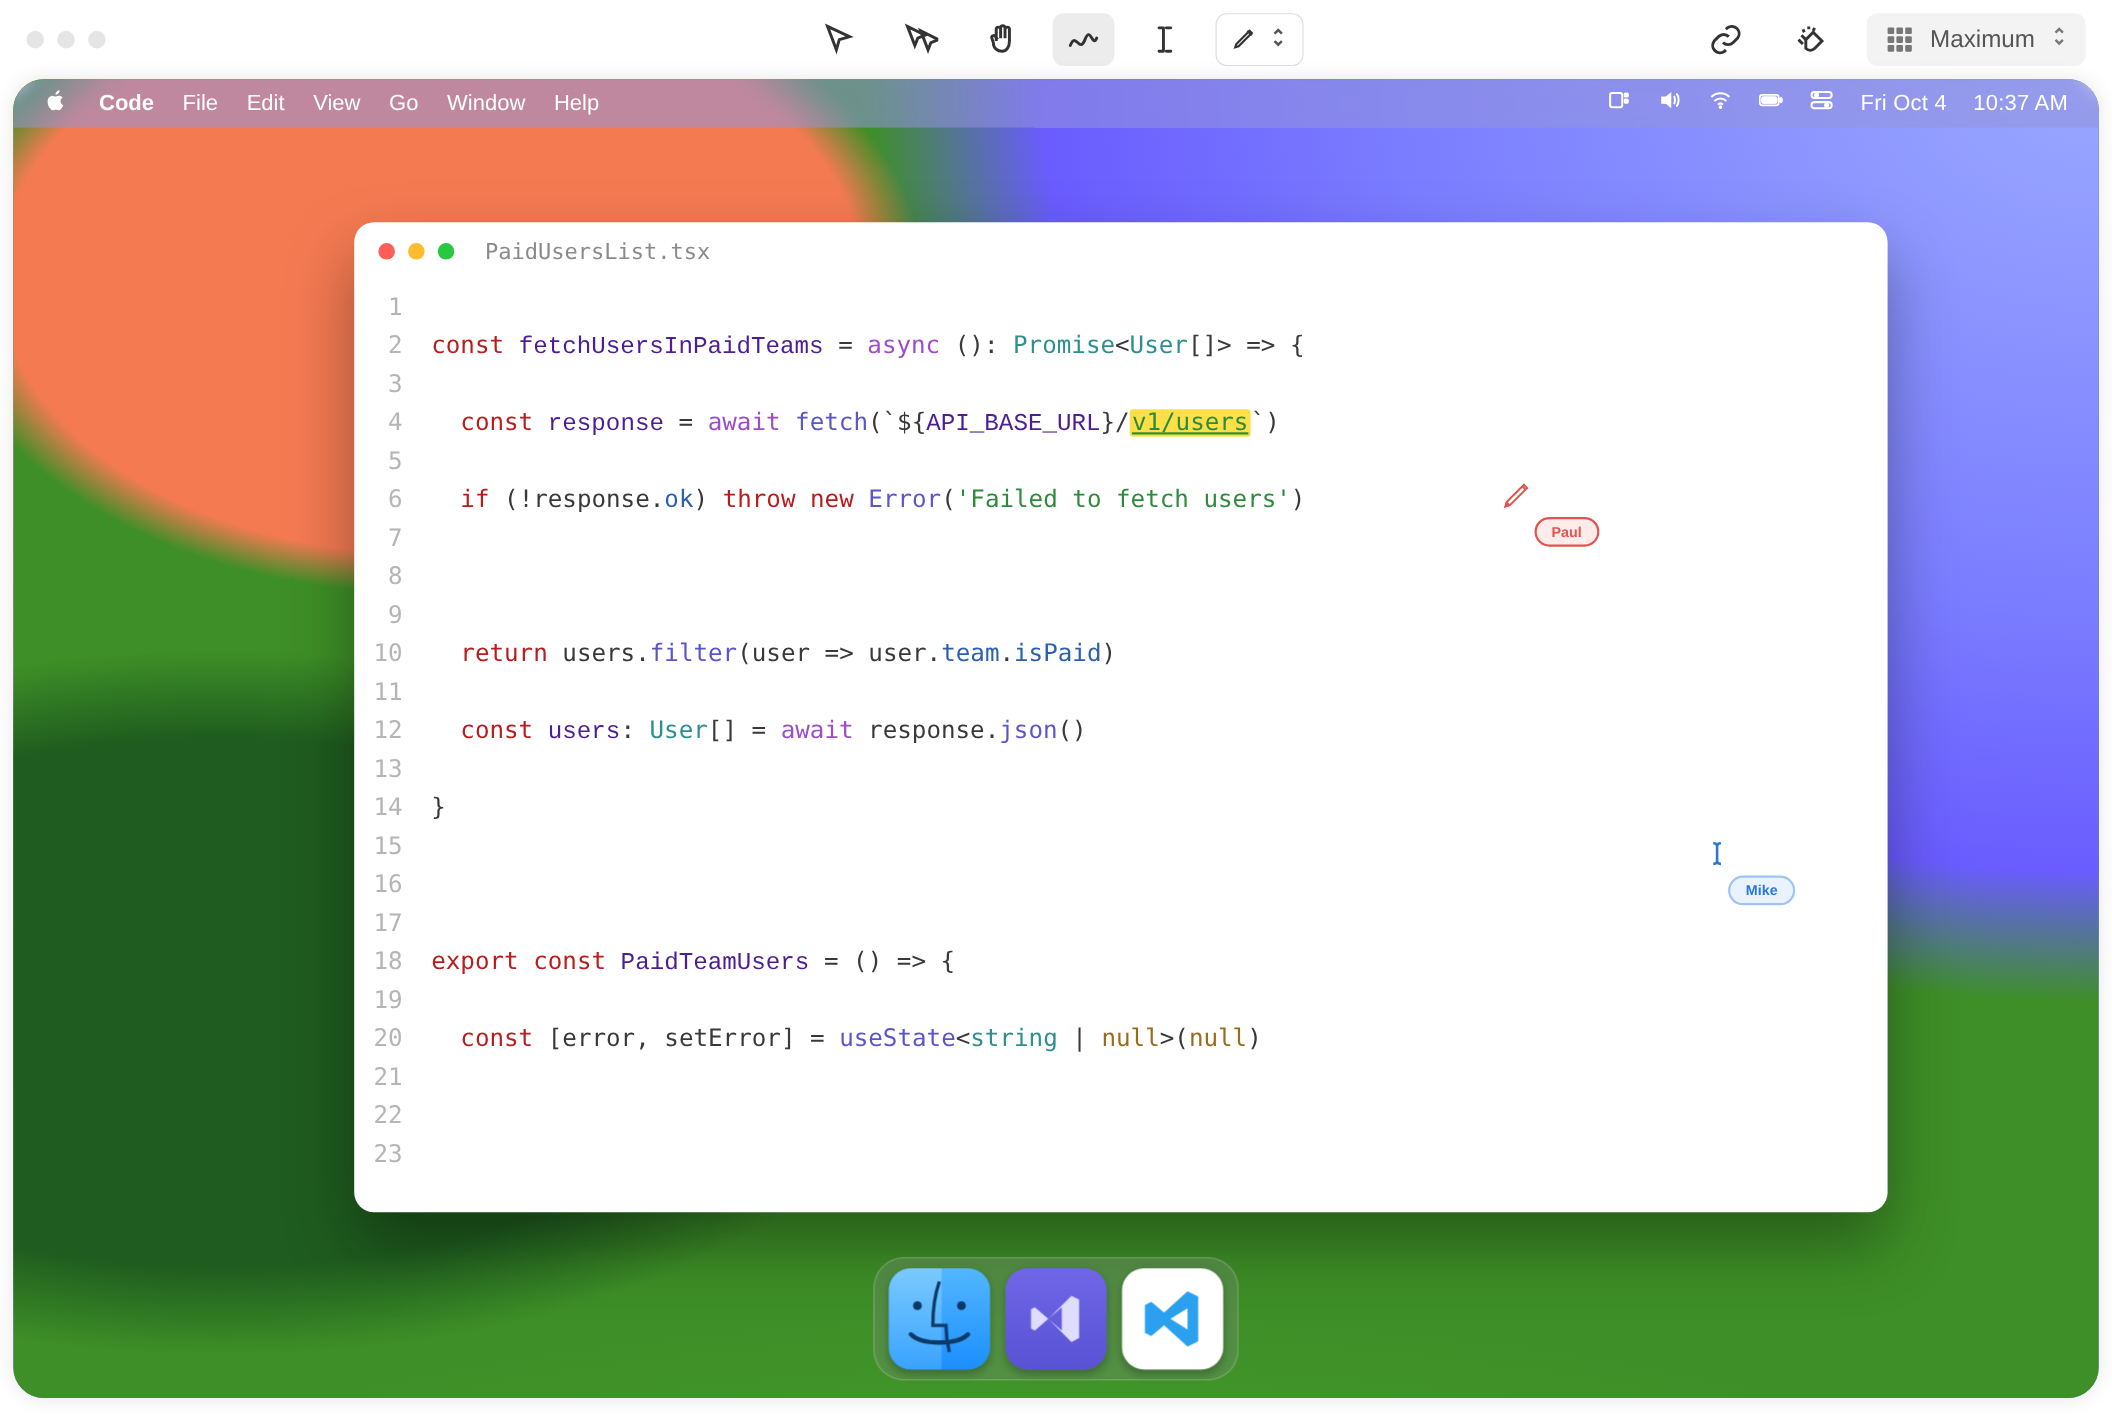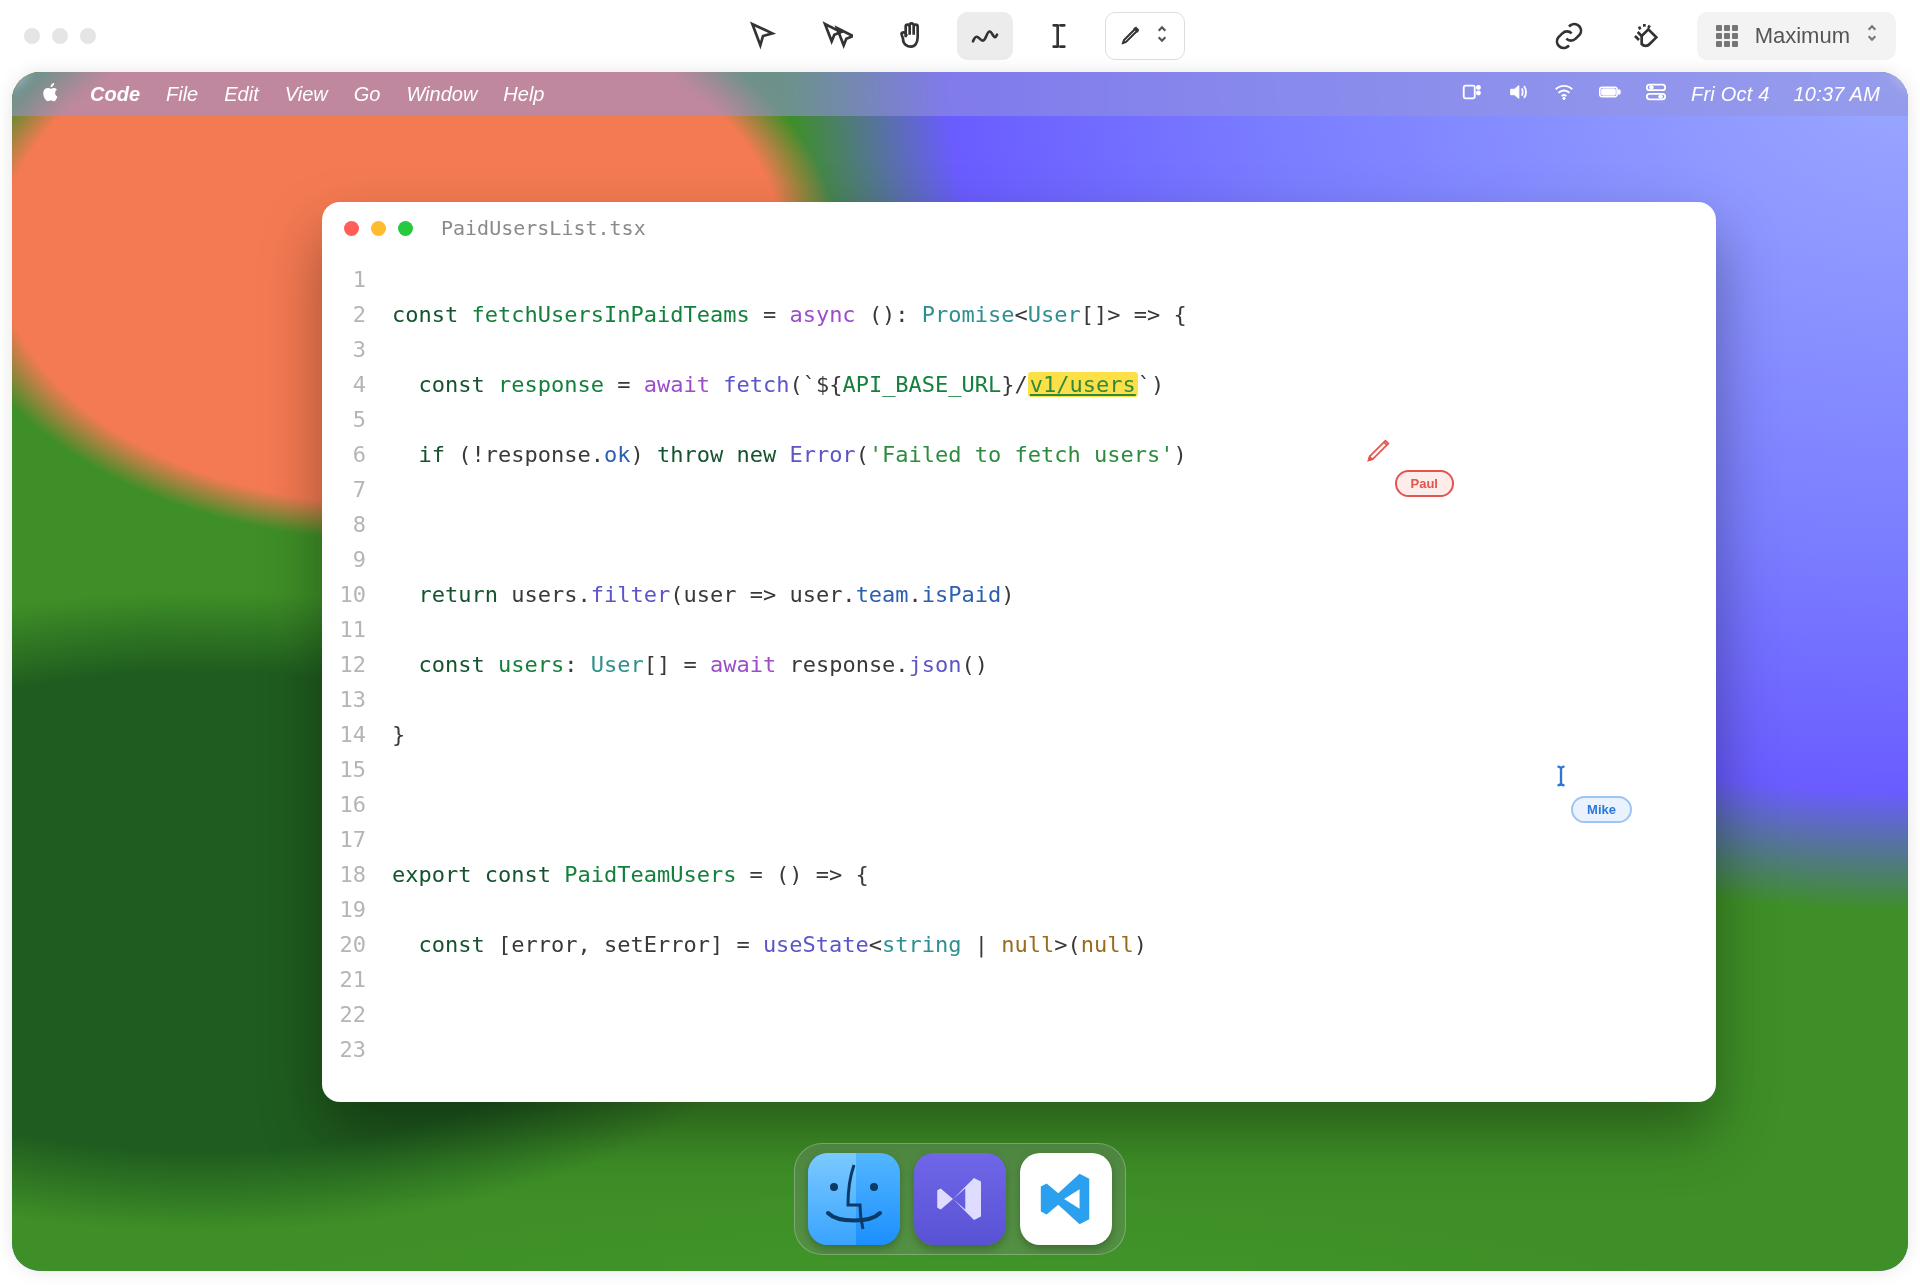--- a/index.html
+++ b/index.html
@@ -99,21 +99,20 @@
 .menubar {
   position:absolute; top:0; left:0; right:0;
   height:44px;
   background: rgba(148,148,220,0.55);
   backdrop-filter: blur(6px);
   display:flex; align-items:center;
   padding: 0 28px;
   color:#fff;
   font-size:20px;
   font-weight:500;
-  font-style:italic;
 }
 .menubar .apple { margin-right: 28px; }
 .menubar .apple svg { width:22px; height:22px; fill:#fff;}
 .menubar .menus { display:flex; gap: 26px; }
 .menubar .appname { font-weight:700;}
 .menubar .right { margin-left:auto; display:flex; align-items:center; gap:24px; }
 .menubar .right svg { width:22px; height:22px; fill:#fff; stroke:#fff; }
 .menubar .clock { font-weight:500; letter-spacing:0.2px;}
 
 
@@ -160,23 +159,23 @@
   user-select:none;
 }
 .gutter div { height:35px; }
 .code {
   white-space: pre;
   color:#393939;
   padding-left: 8px;
 }
 .code .line { height:35px; display:block;}
 
-.kw-red { color:#14532d; }        
+.kw-red { color:#b91c1c; }        
 .kw-purple { color:#9b4dca; }     
-.fn-blue { color:#15803d; }       
+.fn-blue { color:#4c1d95;font-family:Liberation Mono, monospace; }       
 .fn-indigo { color:#5b55c9;}      
 .type-teal { color:#2d8f8f;}      
 .str-green { color:#2e8b3d;}      
 .prop-blue { color:#2b5fb0;}      
 .null-brown { color:#9a6b1d;}
 .hl { background:#fde047; border-radius:3px; padding:0 2px;text-decoration:underline; }     
 
 
 .collab {
   position:absolute;

